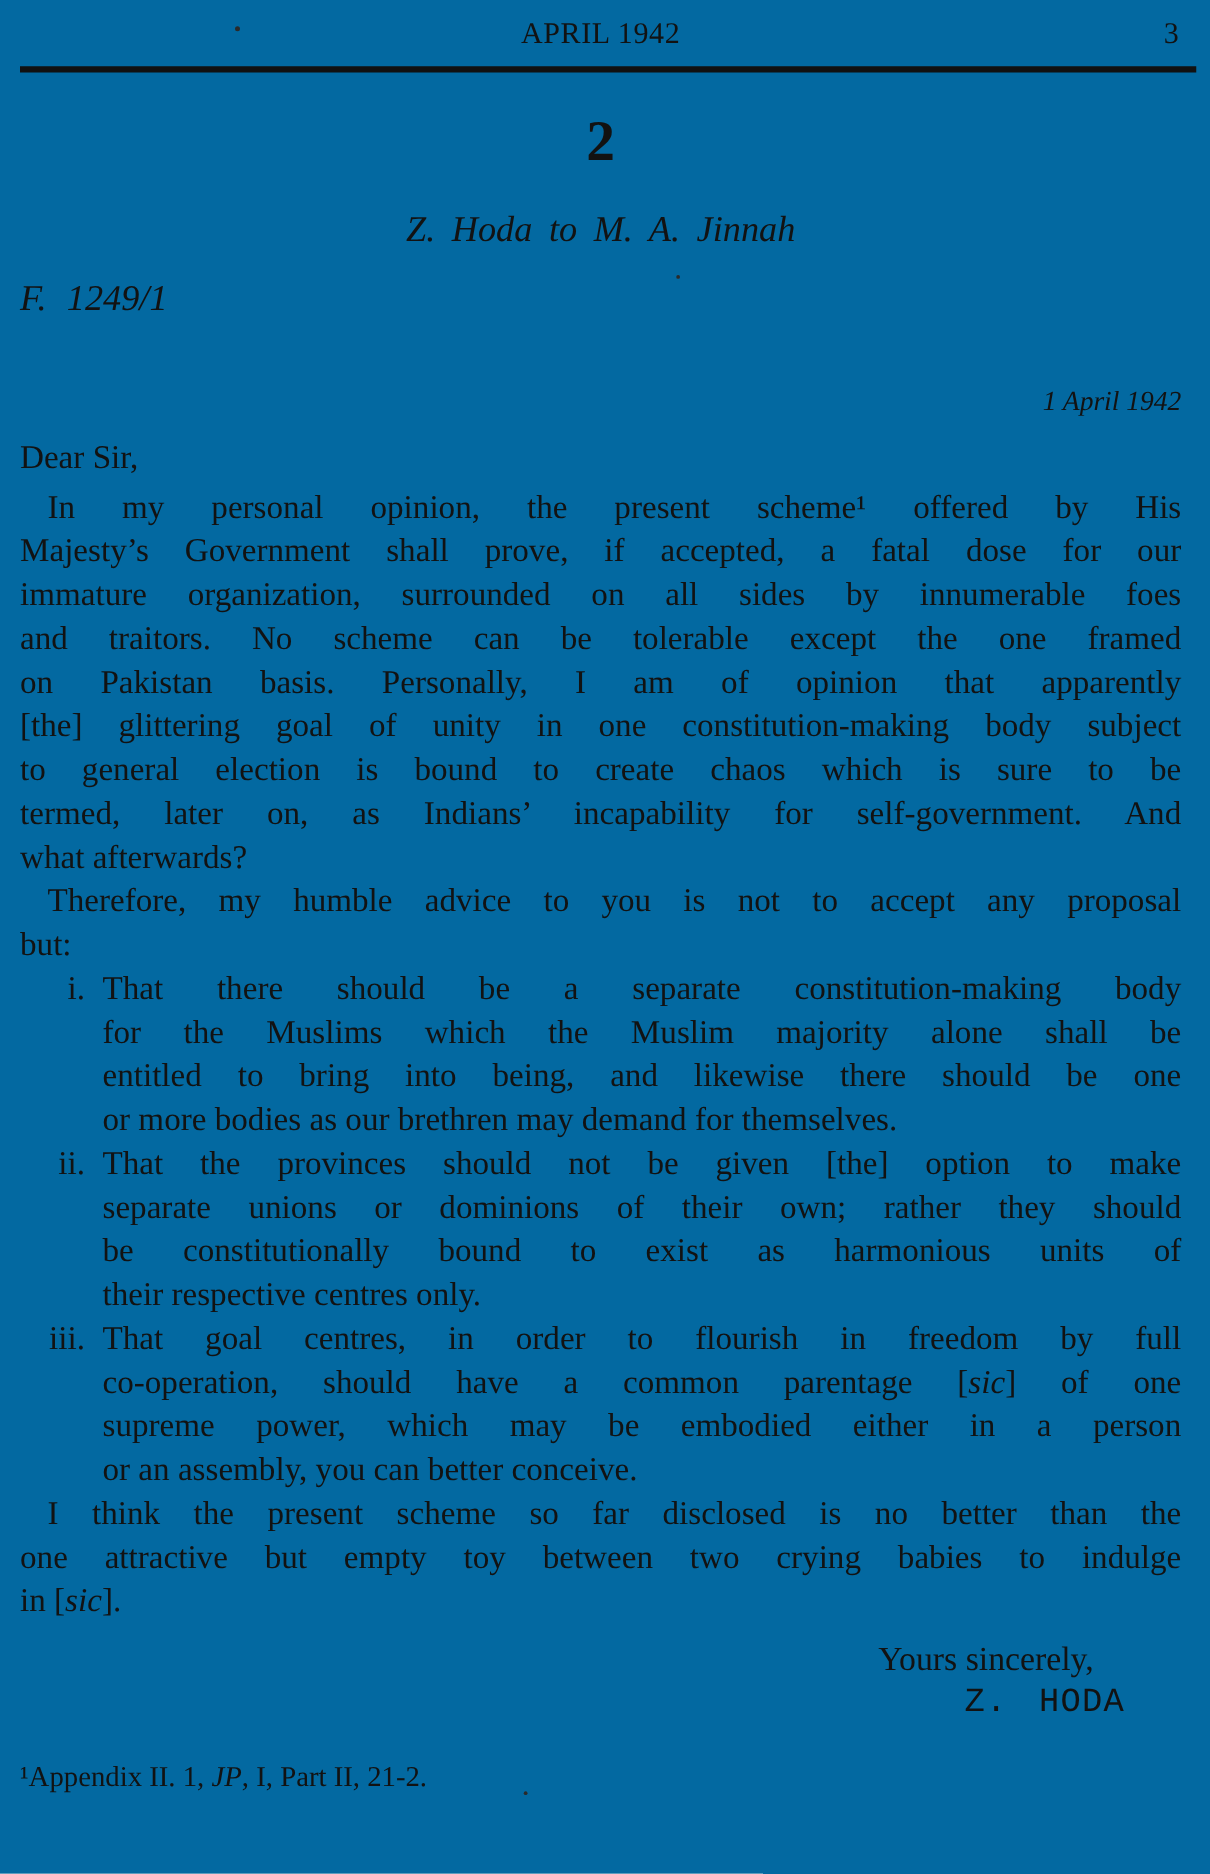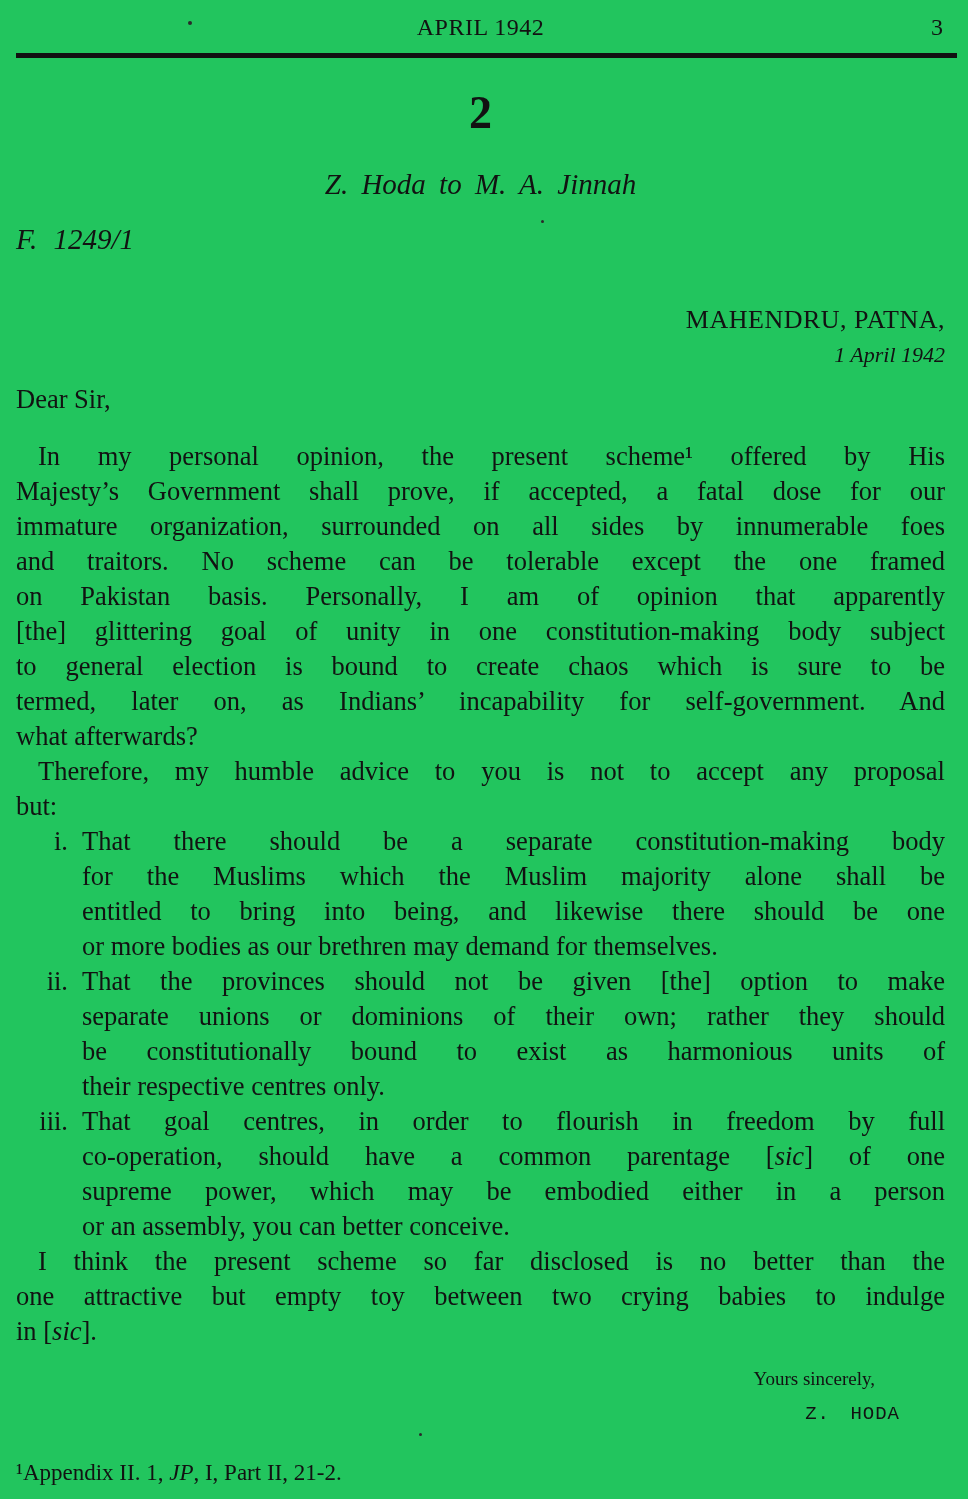--- a/index.html
+++ b/index.html
@@ -1,20 +1,20 @@
 <!DOCTYPE html>
 <html><head>
 <meta charset="utf-8">
 <style>
   html,body{margin:0;padding:0;background:#e8e8e6;}
   .page{
     position:relative;
     width:968px;height:1499px;
     margin:0 auto;
-    background:#22c55e;
+    background:#0369a1;
     color:#121212;
     font-family:"Liberation Serif","DejaVu Serif",serif;
     overflow:hidden;
     box-sizing:border-box;
     padding:10px 23px 0 16px;
   }
   
   .running-head{
     position:relative;
     height:34px;
@@ -51,39 +51,39 @@
     word-spacing:9px;
     margin-top:21px;
     line-height:1.2;
   }
   
   .dateline{margin-top:46px;text-align:right;}
   .place{font-size:26px;letter-spacing:0.5px;line-height:34px;}
   .date{font-style:italic;font-size:22px;line-height:35px;}
   
   .salutation{font-size:26.5px;line-height:35px;margin-top:10px;}
-  .letter-body{margin-top:22px;font-size:26.5px;}
+  .letter-body{margin-top:5px;font-size:26.5px;}
   .line{
     line-height:35px;
     text-align:justify;
     text-align-last:justify;
     text-justify:inter-word;
   }
   .line.last{text-align-last:left;}
   .line.indent{text-indent:22px;}
   .para{margin:0;}
   .list-item{position:relative;padding-left:66px;}
   .list-item .marker{
     position:absolute;left:0;top:0;
     width:52px;
     text-align:right;
     line-height:35px;
   }
   
-  .closing{margin-top:12px;font-size:19px;}
+  .closing{margin-top:12px;font-size:27px;}
   .valediction{text-align:right;margin-right:70px;line-height:35px;}
   .signature{text-align:right;margin-right:45px;line-height:36px;word-spacing:8px;letter-spacing:1px;font-family:Liberation Mono, monospace;}
   
   .footnote{margin-top:26px;font-size:23px;line-height:30px;}
   
   .speck{position:absolute;background:#2a2a2a;border-radius:50%;}
   .speck.s1{left:188px;top:21px;width:4px;height:4px;}
   .speck.s2{left:541px;top:220px;width:3px;height:3px;}
   .speck.s3{left:419px;top:1433px;width:3px;height:3px;}
   i{font-style:italic;}
@@ -100,21 +100,20 @@
 
   <div class="rule"></div>
 
   <div class="doc-number">2</div>
 
   <div class="letter-title">Z. Hoda to M. A. Jinnah</div>
 
   <div class="file-ref">F. 1249/1</div>
 
   <div class="dateline">
-    <div class="place">MAHENDRU, PATNA,</div>
     <div class="date">1 April 1942</div>
   </div>
 
   <div class="salutation">Dear Sir,</div>
 
   <div class="letter-body">
       <div class="para">
         <div class="line indent">In my personal opinion, the present scheme¹ offered by His</div>
         <div class="line">Majesty’s Government shall prove, if accepted, a fatal dose for our</div>
         <div class="line">immature organization, surrounded on all sides by innumerable foes</div>

